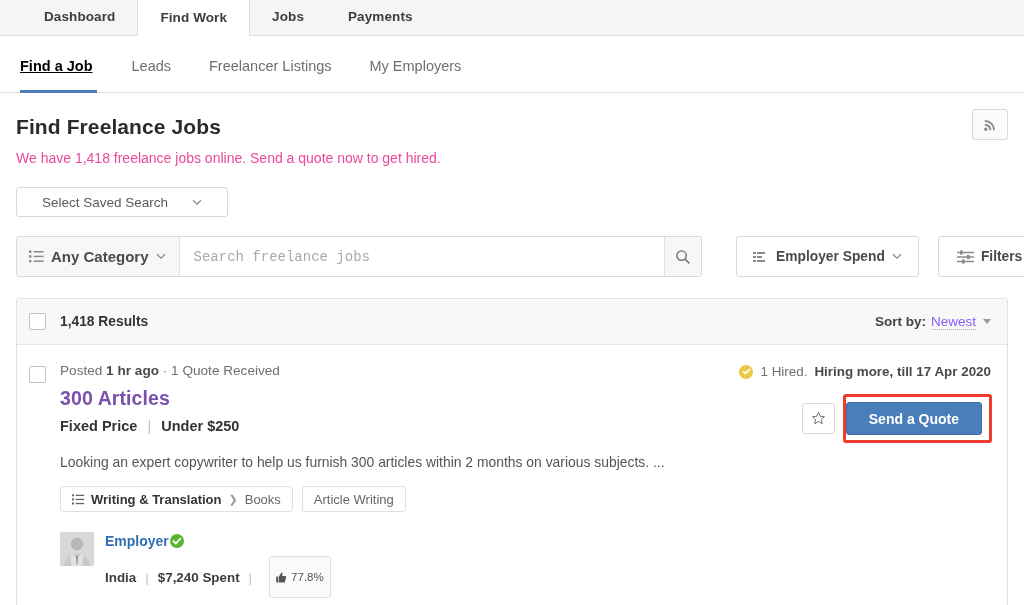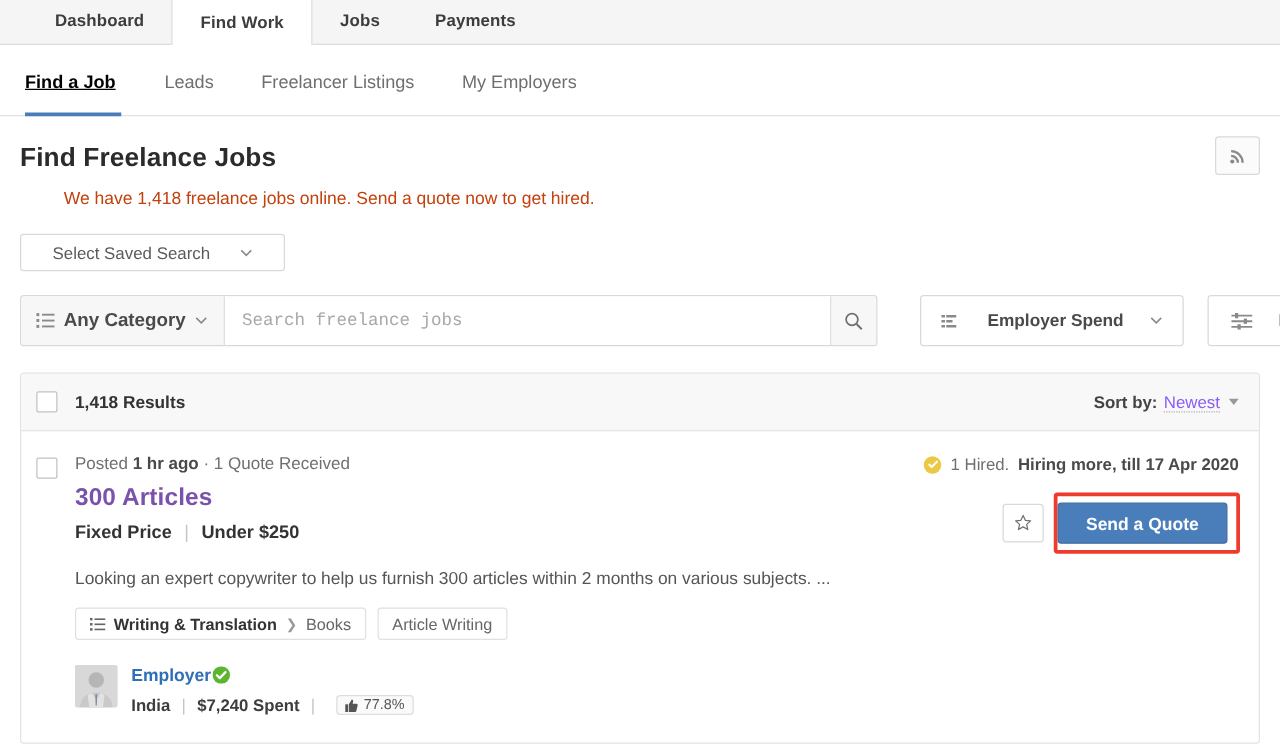--- a/index.html
+++ b/index.html
@@ -84,22 +84,21 @@
   h1.page-title {
     margin: 0;
     font-size: 21px;
     font-weight: bold;
     color: #2b2b2b;
     letter-spacing: .1px;
   }
   .page-sub {
     margin-top: 11px;
     font-size: 14px;
-    color: #c2410c;
-    margin-left: 35px;
+    color: #ec4899;
   }
   .rss-btn {
     position: absolute;
     right: 0; top: 16px;
     width: 36px; height: 31px;
     border: 1px solid #d9d9d9;
     border-radius: 3px;
     background: #fbfbfb;
     display: flex; align-items: center; justify-content: center;
     cursor: pointer;
@@ -164,21 +163,21 @@
     width: 37px;
     background: #f7f7f7;
     border-left: 1px solid #e0e0e0;
     display: flex; align-items: center; justify-content: center;
     cursor: pointer;
   }
   .pill-btn {
     margin-left: 34px;
     display: inline-flex;
     align-items: center;
-    gap: 21px;
+    gap: 7px;
     height: 41px;
     padding: 0 16px;
     border: 1px solid #d9d9d9;
     border-radius: 3px;
     background: #fff;
     font-size: 13.8px;
     color: #4a4a4a;
     font-weight: bold;
     cursor: pointer;
     white-space: nowrap;
@@ -319,21 +318,21 @@
     font-size: 13.4px;
     color: #3d3d3d;
     font-weight: bold;
   }
   .emp-sub .sep { color: #c4c4c4; font-weight: normal; margin: 0 9px; }
   .rating-pill {
     display: inline-flex; align-items: center; gap: 4px;
     border: 1px solid #ddd;
     border-radius: 3px;
     background: #fafafa;
-    padding: 1px 6px;
+    padding: 14px 6px;
     font-size: 11.5px;
     color: #555;
     font-weight: normal;
     margin-left: 8px;
   }
 
   
   .job-side {
     width: 300px;
     flex: 0 0 300px;

